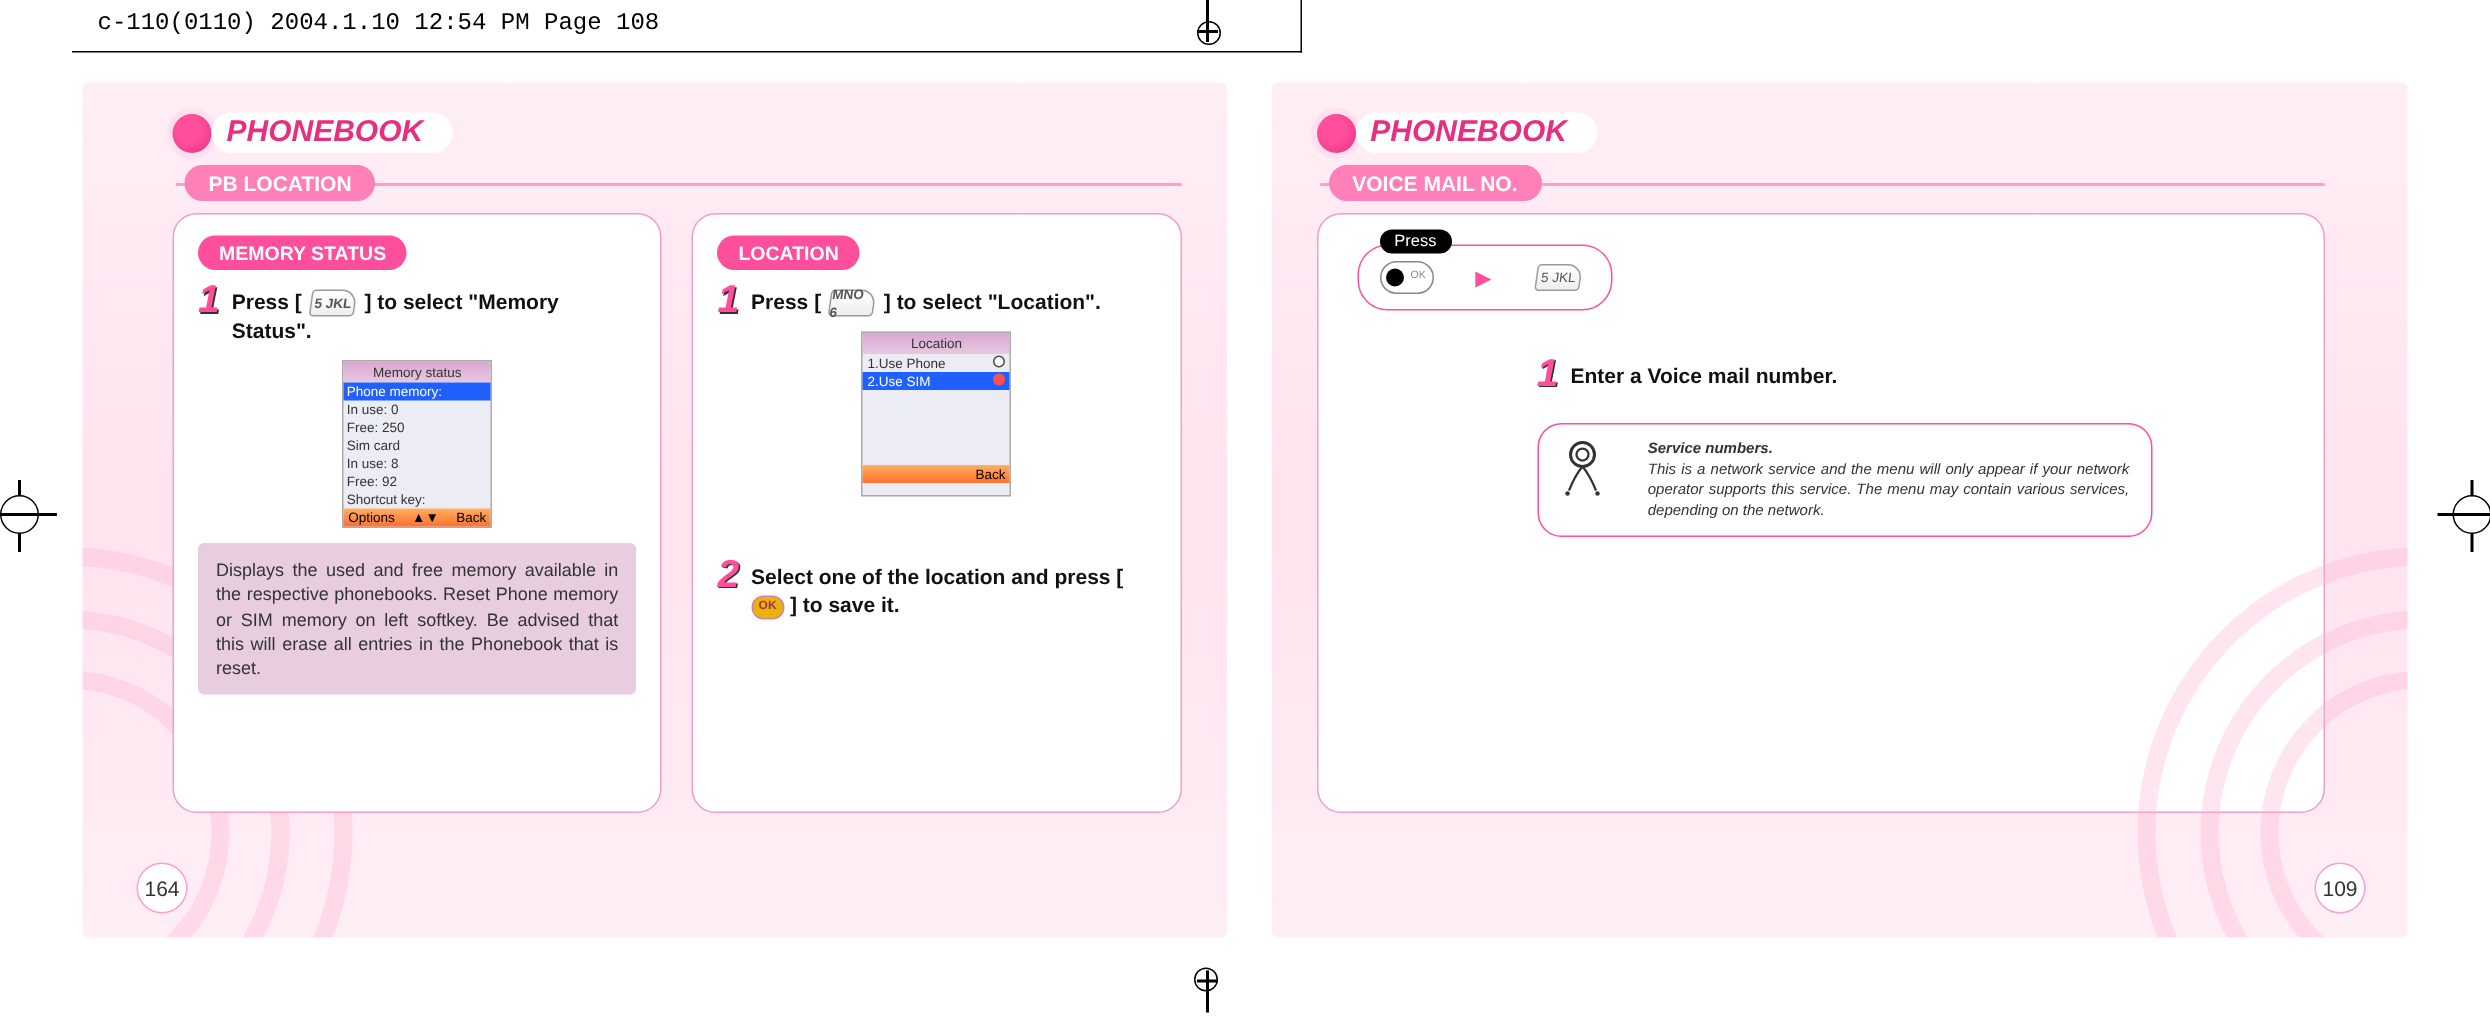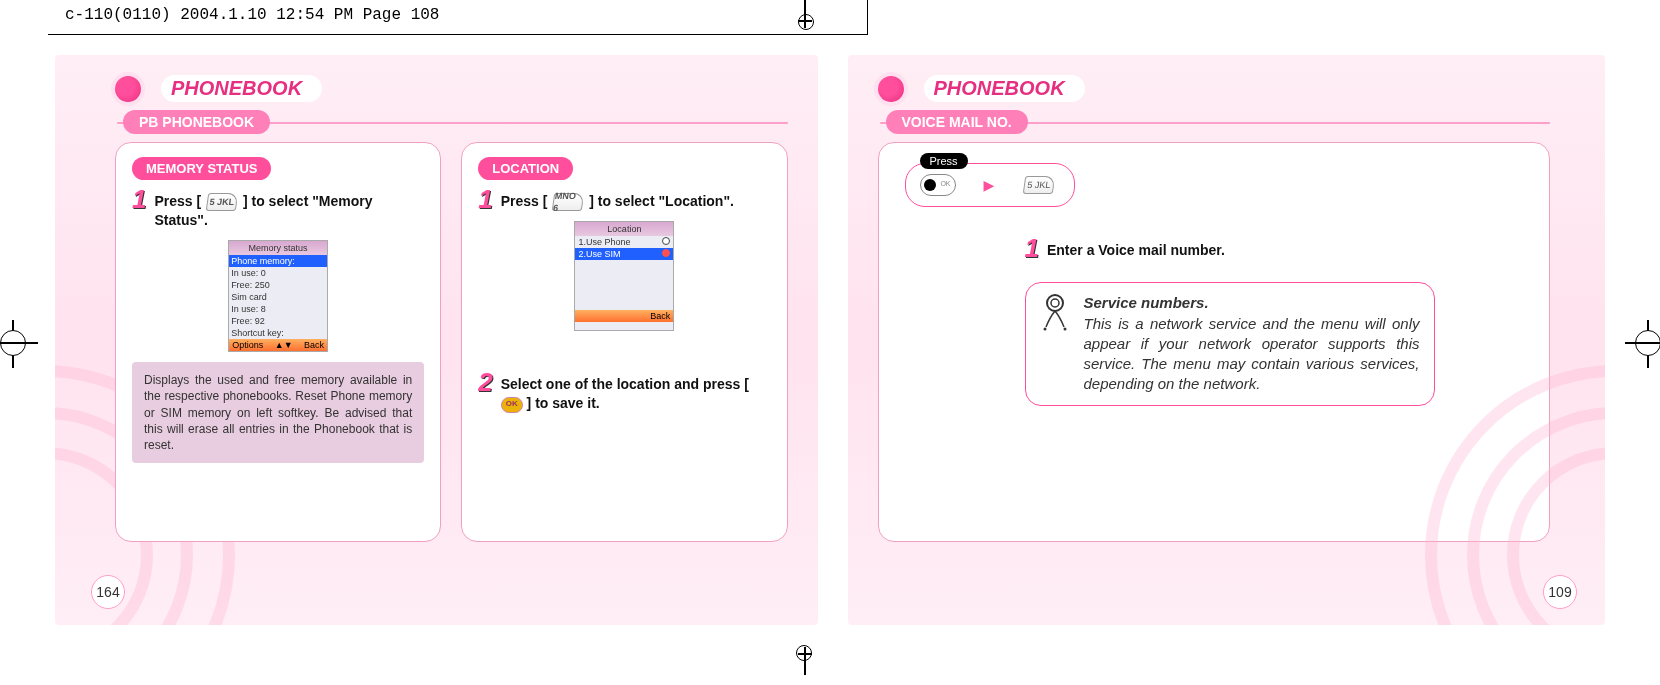--- a/index.html
+++ b/index.html
@@ -124,21 +124,21 @@
   .page.right .deco-circles::before{
     content:""; position:absolute; inset:30px;
     border: 12px solid rgba(255,180,210,0.35); border-radius:50%;
   }
   .page.right .deco-circles::after{
     content:""; position:absolute; inset:70px;
     border: 12px solid rgba(255,180,210,0.35); border-radius:50%;
   }
 
   .page-title-row {
-    display:flex; align-items:center; gap:20px;
+    display:flex; align-items:center; gap:0;
     margin-bottom: 4px;
   }
   .dot-badge {
     width: 26px; height:26px; border-radius:50%;
     background: radial-gradient(circle at 40% 40%, #ff4e9b 40%, #e72f81 100%);
     box-shadow: 0 0 0 4px #ffe0ef;
   }
   .page-title-row .title {
     font-weight: bold; font-style: italic;
     font-size: 20px;
@@ -322,25 +322,26 @@
     border:1px solid #ff4e9b;
     border-radius: 16px;
     padding: 10px 14px;
     margin-top: 22px;
     max-width: 410px;
   }
   .tip-box .icon {
     font-size: 28px;
   }
   .tip-box .txt {
-    font-size: 15px;
+    font-size: 10px;
     font-style: italic;
     color:#333;
     line-height:1.35;
     text-align: justify;
+    margin-left: 15px;
   }
   .tip-box .txt b { font-style: italic;}
 </style>
 </head>
 <body>
 
 <div class="header-strip">c-110(0110)  2004.1.10  12:54 PM  Page 108</div>
 <div class="crop-mark-top">
   <span class="inner-line"></span>
     <span class="inner-line2"></span>
@@ -358,21 +359,21 @@
 
 <div class="spread">
 
   <div class="page left">
     <div class="deco-circles"></div>
 
     <div class="page-title-row">
       <span class="dot-badge"></span>
       <span class="title">PHONEBOOK</span>
     </div>
-    <span class="section-tab">PB PHONEBOOK</span>
+    <span class="section-tab">PB LOCATION</span>
     <div class="section-line"></div>
 
     <div class="columns">
 
       <div class="col">
         <span class="sub-tab">MEMORY STATUS</span>
 
         <div class="step-row">
           <span class="step-num">1</span>
           <span class="text">

